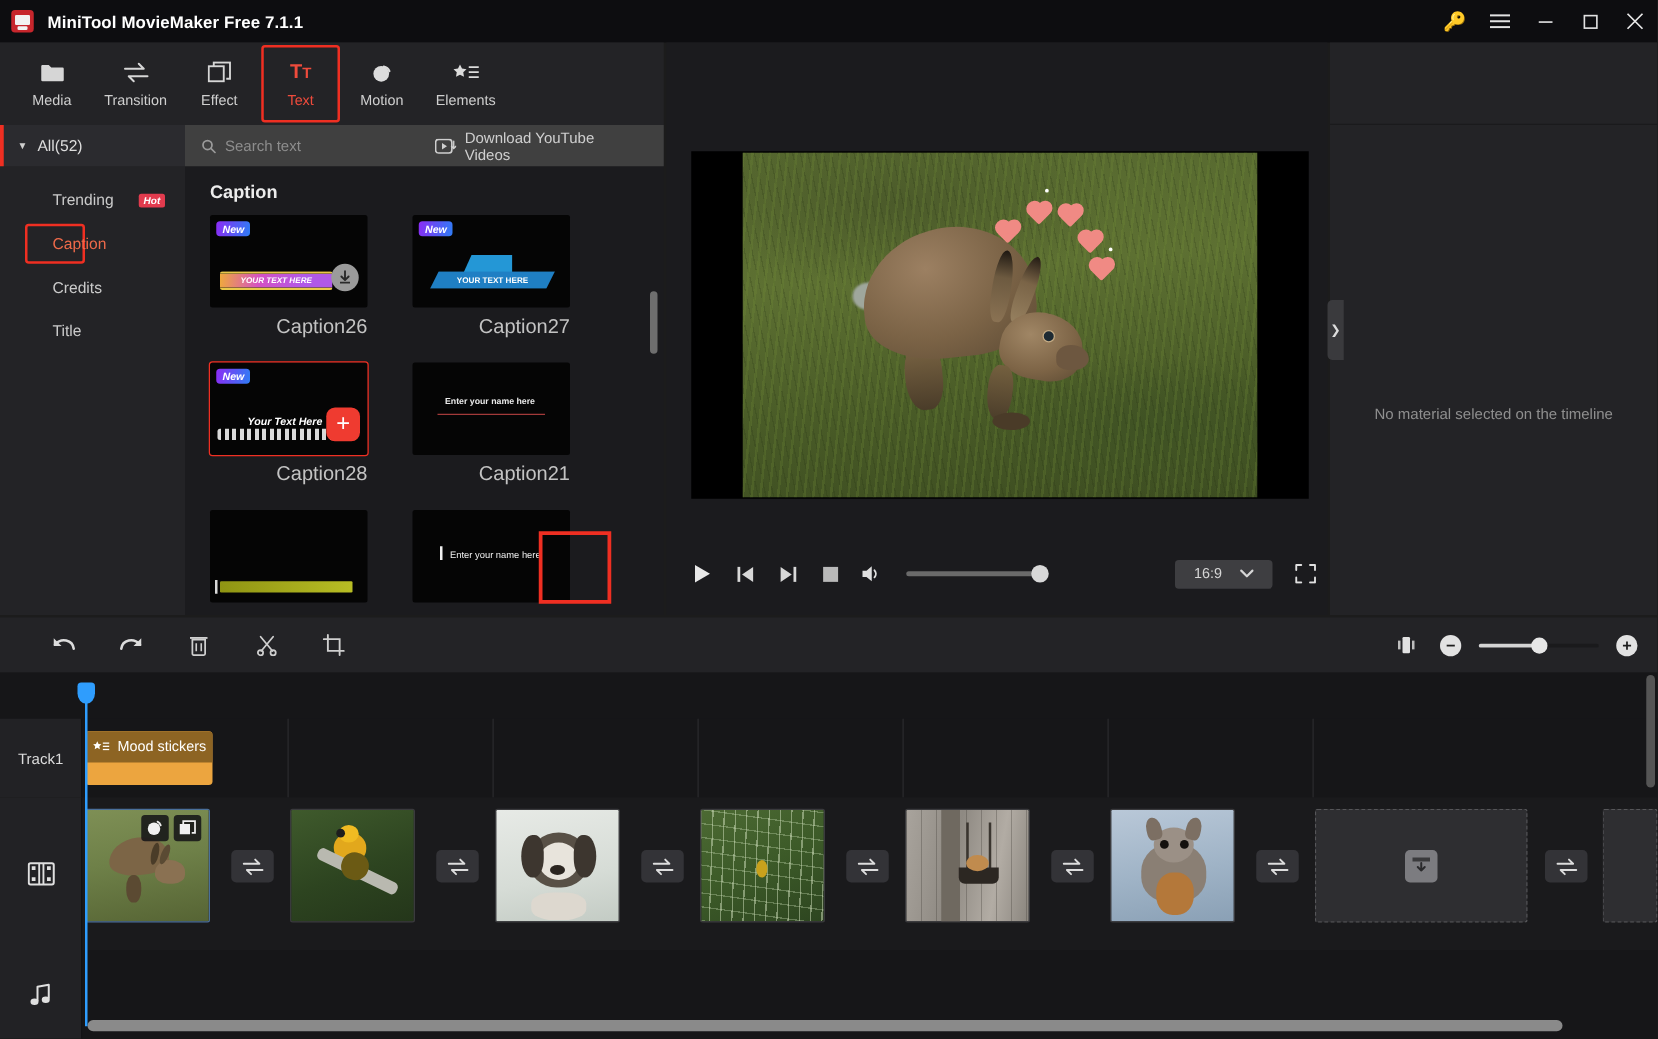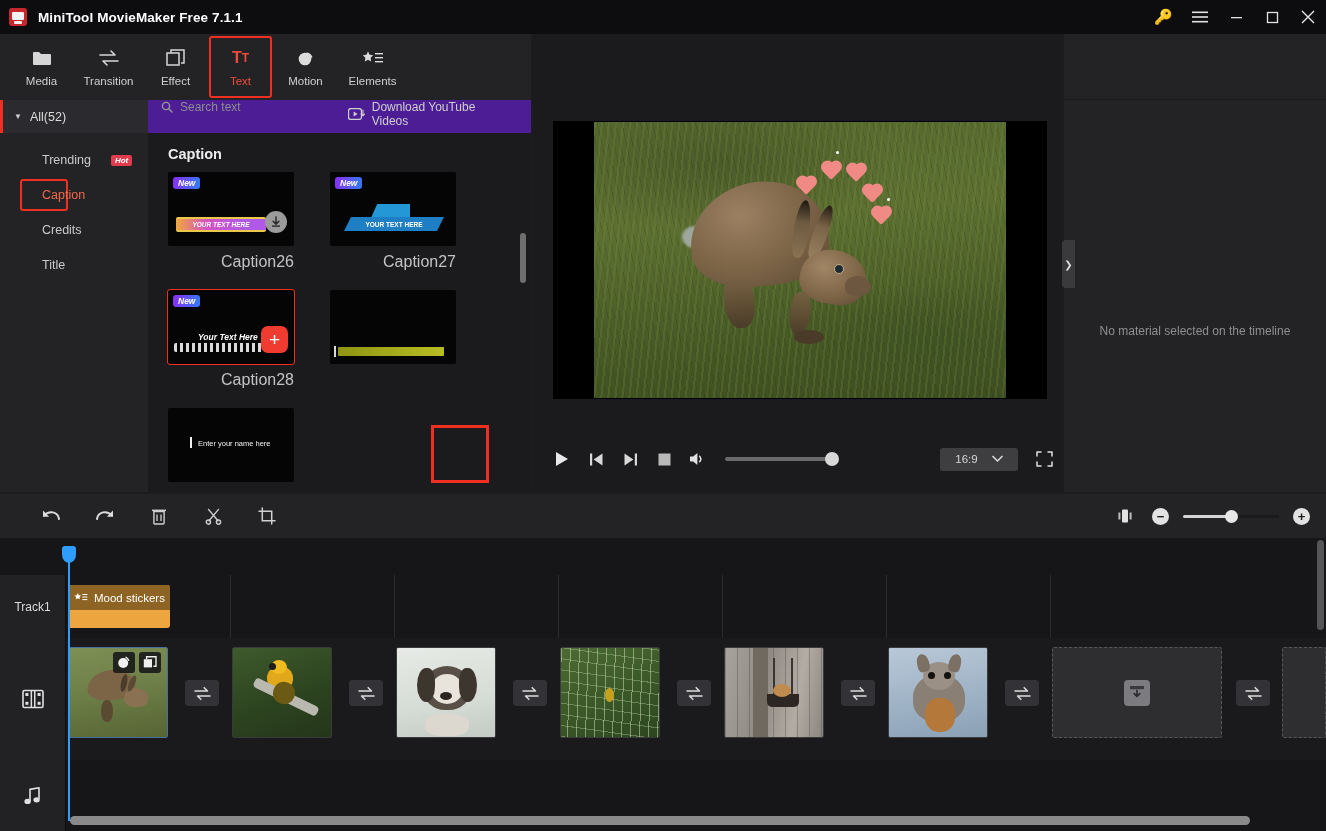--- a/index.html
+++ b/index.html
@@ -77,21 +77,21 @@
     background: #e23b4e; color: #fff; font-size: 8px; font-style: italic;
     padding: 1px 4px; border-radius: 2px; font-weight: bold;
   }
 
   
   .libpanel {
     position: absolute; left: 148px; top: 100px; width: 383px; height: 392px;
     background: #1b1b1e;
   }
   .libhead {
-    height: 33px; display: flex; align-items: flex-start; background: #4c1d95;
+    height: 33px; display: flex; align-items: center; background: #404040;
     font-size: 12px; color: #b4b4b4;
   }
   .searchbox { display: flex; align-items: center; gap: 7px; padding-left: 13px; width: 200px; }
   .searchbox input {
     background: transparent; border: none; outline: none; color: #b4b4b4;
     font-size: 12px; font-family: "Liberation Sans", sans-serif; width: 150px;
   }
   .searchbox input::placeholder { color: #8d8d8d; }
   .ytbtn { display: flex; align-items: center; gap: 7px; margin-left: auto; margin-right: 16px;
            font-size: 12px; color: #cfcfcf; }
@@ -525,20 +525,27 @@
         <div class="cell hl">
           <div class="thumb">
             <span class="newbadge">New</span>
             <div class="art28t">Your Text Here</div>
             <div class="art28l"></div>
             <div class="plusbtn">+</div>
           </div>
           <div class="cname">Caption28</div>
         </div>
 
+        <div class="cell">
+          <div class="thumb">
+            <div class="art21t">Enter your name here</div>
+            <div class="art21l"></div>
+          </div>
+          <div class="cname">Caption21</div>
+        </div>
 
         <div class="cell">
           <div class="thumb">
             <div class="artAcur"></div>
             <div class="artA"></div>
           </div>
           <div class="cname"></div>
         </div>
 
         <div class="cell">

